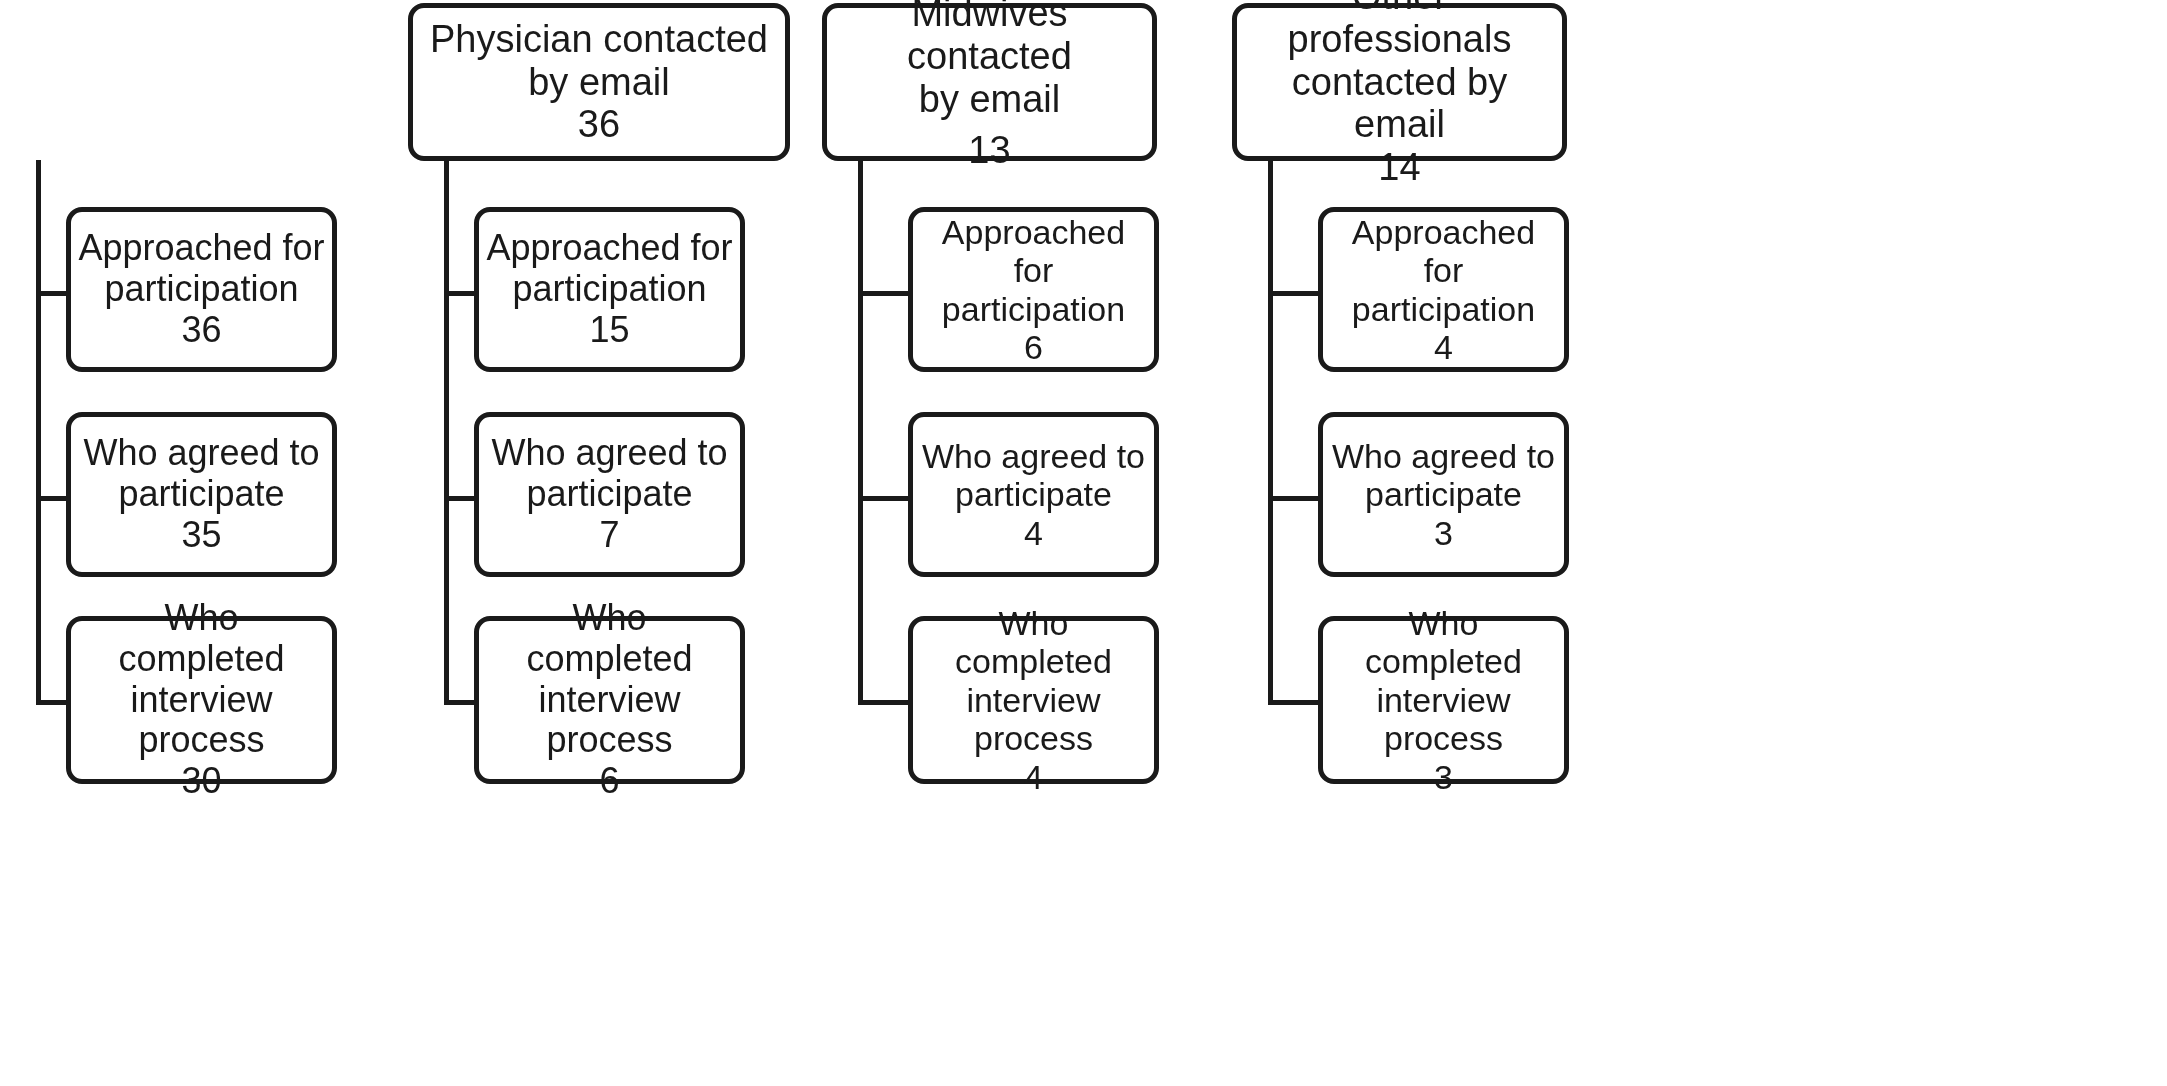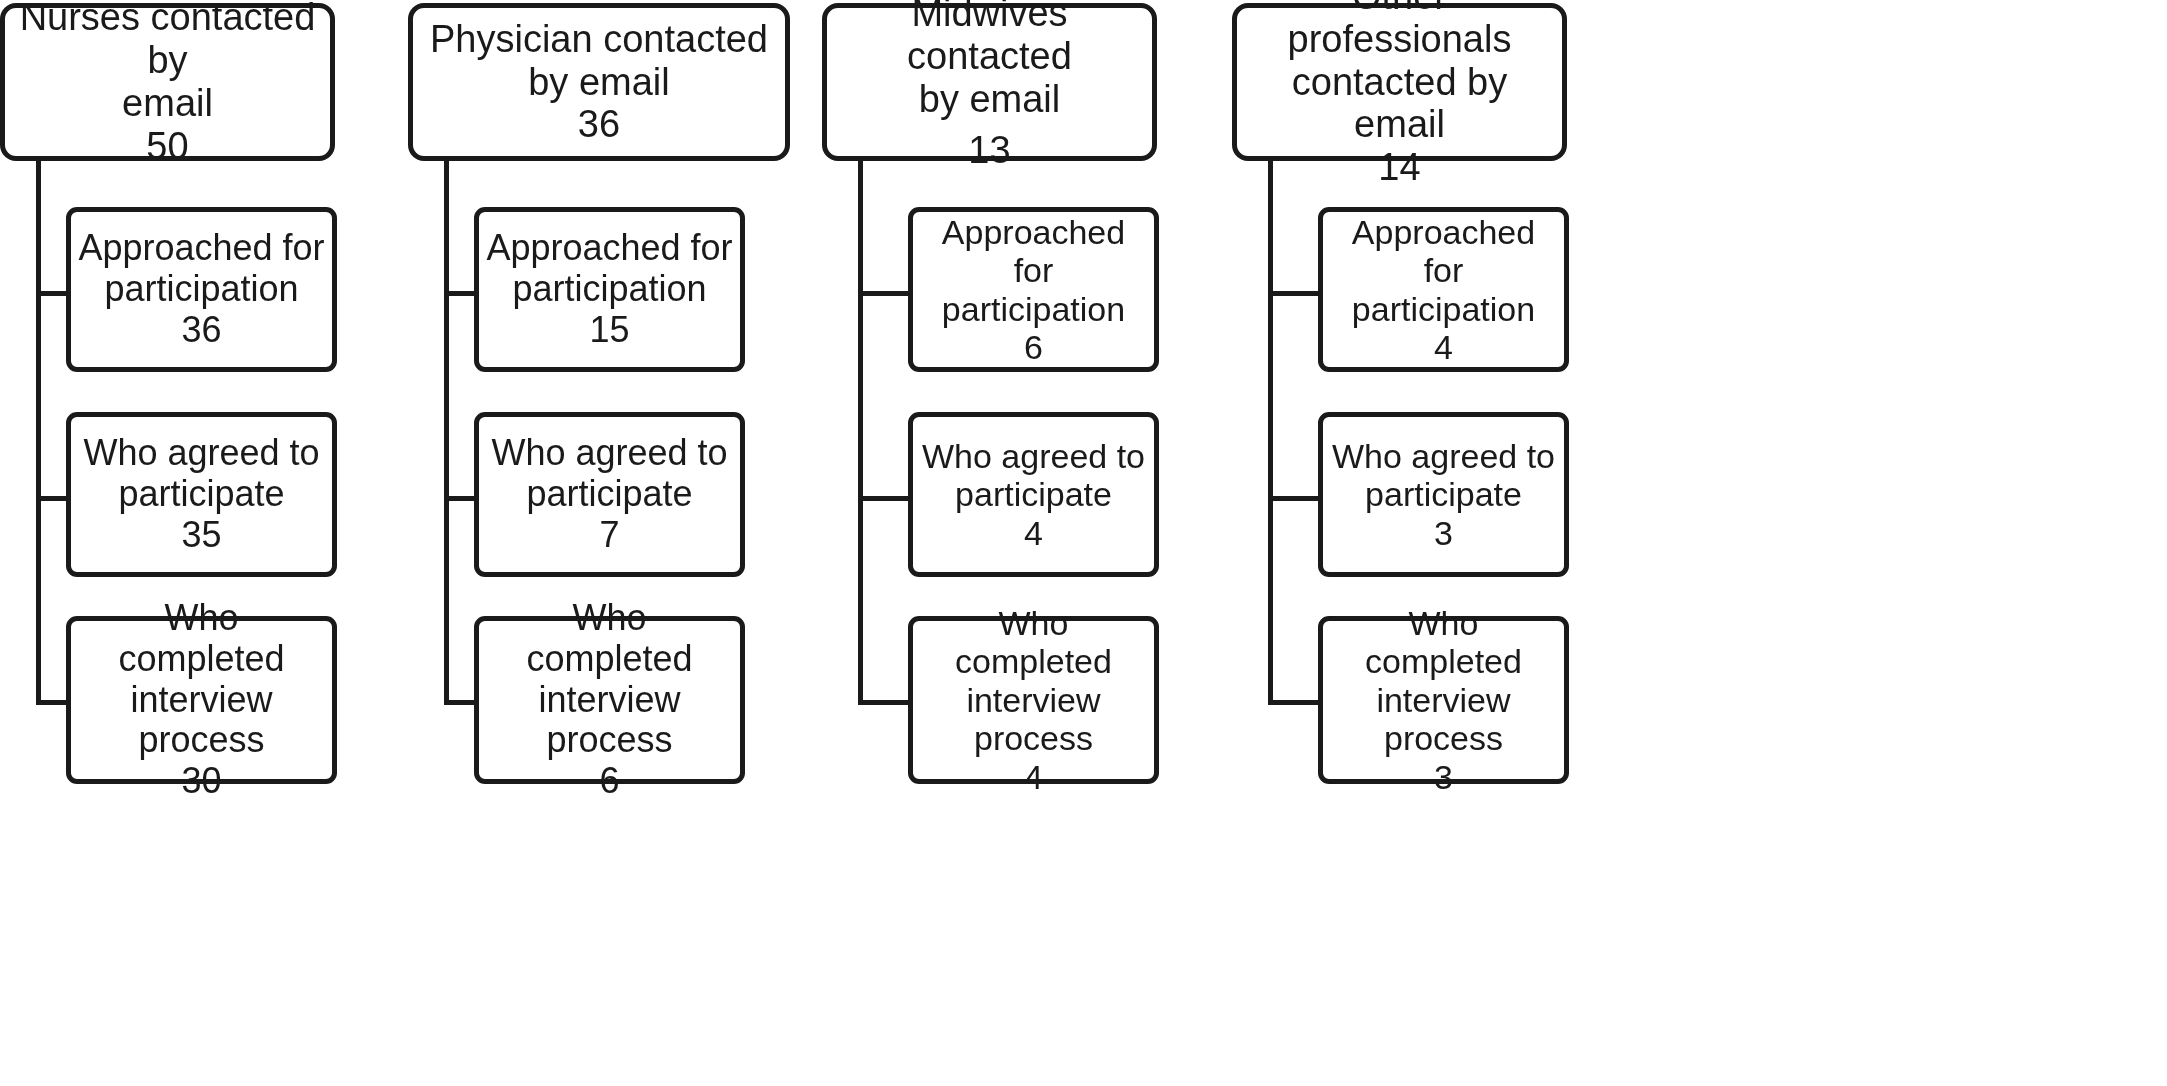--- a/index.html
+++ b/index.html
@@ -47,21 +47,20 @@
   .node-root {
     left: 0;
     top: 3px;
     height: 158px;
     font-size: 38px;
   }
 
   .node-child {
     height: 165px;
     font-size: 36px;
-    border-radius: 11px;
   }
 
   .node .label {
     display: block;
     white-space: pre-wrap;
     padding: 0 6px;
   }
   .node .count {
     display: block;
     margin-top: 0px;
@@ -85,25 +84,20 @@
 <body>
 
 <div id="flowchart">
 
   <div class="column" style="left:0px; width:340px;">
     <div class="rail" style="left:36px; top:160px; height:545px;"></div>
     <div class="stub" style="left:36px; top:291px; width:35px;"></div>
     <div class="stub" style="left:36px; top:496px; width:35px;"></div>
     <div class="stub" style="left:36px; top:700px; width:35px;"></div>
 
-    <div class="node node-root" style="width:335px;">
-      <span class="label">Nurses contacted by
-email</span>
-      <span class="count">50</span>
-    </div>
 
     <div class="node node-child" style="left:66px; top:207px; width:271px;">
       <span class="label">Approached for
 participation</span>
       <span class="count">36</span>
     </div>
 
     <div class="node node-child" style="left:66px; top:412px; width:271px;">
       <span class="label">Who agreed to
 participate</span>

